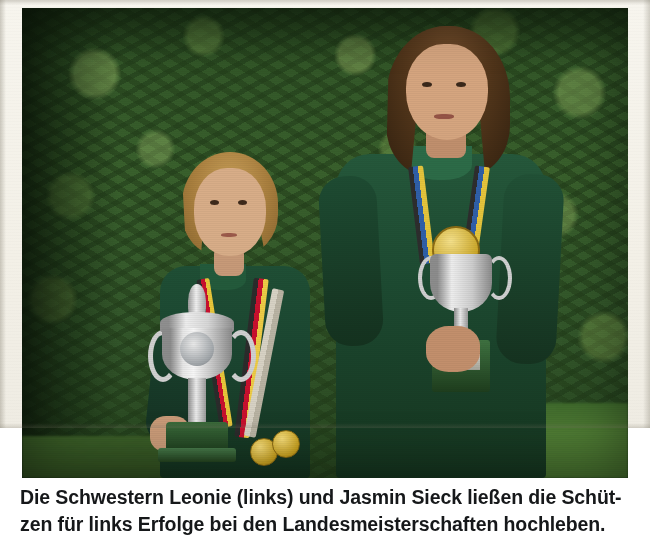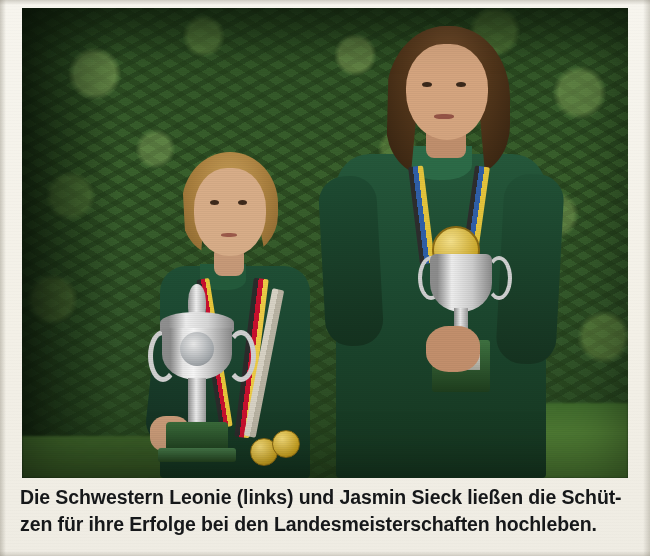--- a/index.html
+++ b/index.html
@@ -9,21 +9,21 @@
   }
   body {
     width: 650px;
     height: 556px;
     font-family: "Liberation Sans", sans-serif;
     overflow: hidden;
   }
   .clipping {
     position: relative;
     width: 650px;
-    height: 556px;
+    height: 428px;
     background: #f3f0e8;
     box-sizing: border-box;
   }
   
   .paper {
     position: absolute;
     inset: 0;
     background:
       repeating-linear-gradient(0deg, rgba(0,0,0,0.012) 0 1px, rgba(255,255,255,0) 1px 3px),
       linear-gradient(180deg, #f7f5ee 0%, #f3f0e7 60%, #efece3 100%);
@@ -537,20 +537,20 @@
         <div class="gr-hand"></div>
       </div>
 
       <div class="photo-grain"></div>
       <div class="photo-vignette"></div>
     </div>
   </div>
 
   <div class="caption">
     <span class="caption-line">Die Schwestern Leonie (links) und Jasmin Sieck ließen die Schüt-</span>
-    <span class="caption-line">zen für ihre Erfolge bei den Landesmeisterschaften hochleben.</span>
+    <span class="caption-line">zen für links Erfolge bei den Landesmeisterschaften hochleben.</span>
   </div>
 
   <div class="edge-left"></div>
   <div class="edge-right"></div>
   <div class="edge-top"></div>
   <div class="edge-bottom"></div>
 </div>
 
 </body></html>

